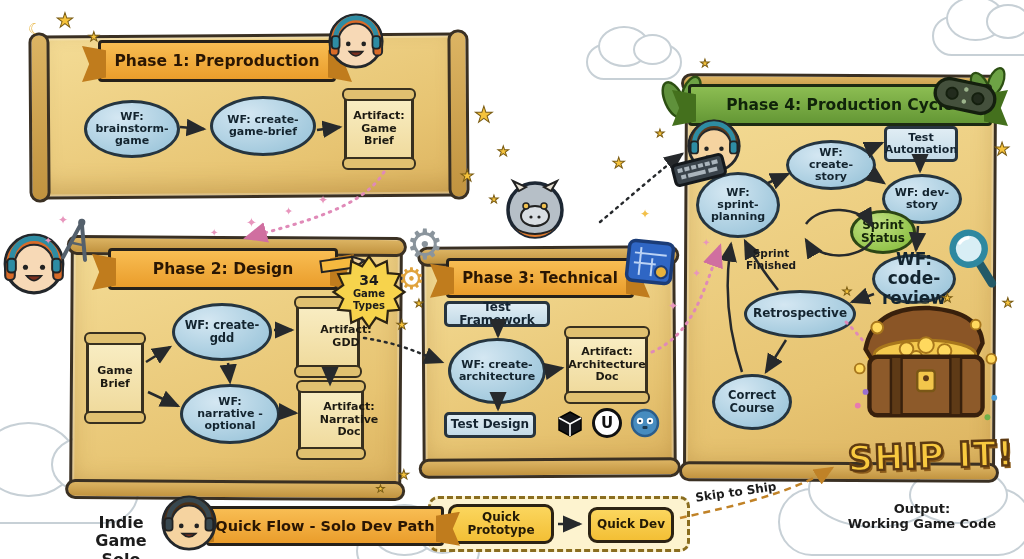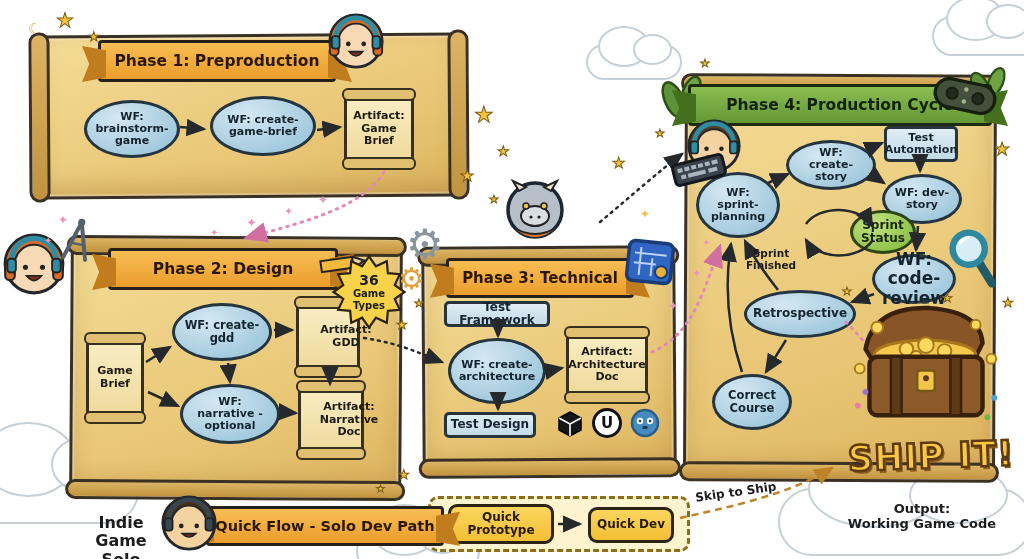--- a/index.html
+++ b/index.html
@@ -144,21 +144,21 @@
     <span>WF: narrative - optional</span>
   </div>
   <div class="artifact" style="left:298px;top:384px;width:66px;height:72px;font-size:11px;padding-left:40px;">
     <span>Artifact: Narrative Doc</span>
   </div>
 
   <svg class="icon" style="left:332px;top:255px;z-index:5;" width="74" height="74" viewBox="0 0 100 100">
     <polygon points="98,50 84.8,59.3 91.6,74 75.5,75.5 74,91.6 59.3,84.8 50,98 40.7,84.8 26,91.6 24.5,75.5 8.4,74 15.2,59.3 2,50 15.2,40.7 8.4,26 24.5,24.5 26,8.4 40.7,15.2 50,2 59.3,15.2 74,8.4 75.5,24.5 91.6,26 84.8,40.7" fill="#f7d34c" stroke="#2c2313" stroke-width="3"></polygon>
   </svg>
   <div class="lbl" style="left:332px;top:272px;width:74px;z-index:6;">
-    <div style="font-size:14px;">36</div>
+    <div style="font-size:14px;">34</div>
     <div style="font-size:10px;">Game</div>
     <div style="font-size:10px;">Types</div>
   </div>
 
   <div class="panel" style="left:422px;top:252px;width:248px;height:214px;transform:rotate(-0.4deg);">
     <div class="roll roll-t"></div>
     <div class="roll roll-b"></div>
   </div>
   <div class="banner" style="left:446px;top:258px;width:182px;height:34px;font-size:15px;">
     <span>Phase 3: Technical</span>

